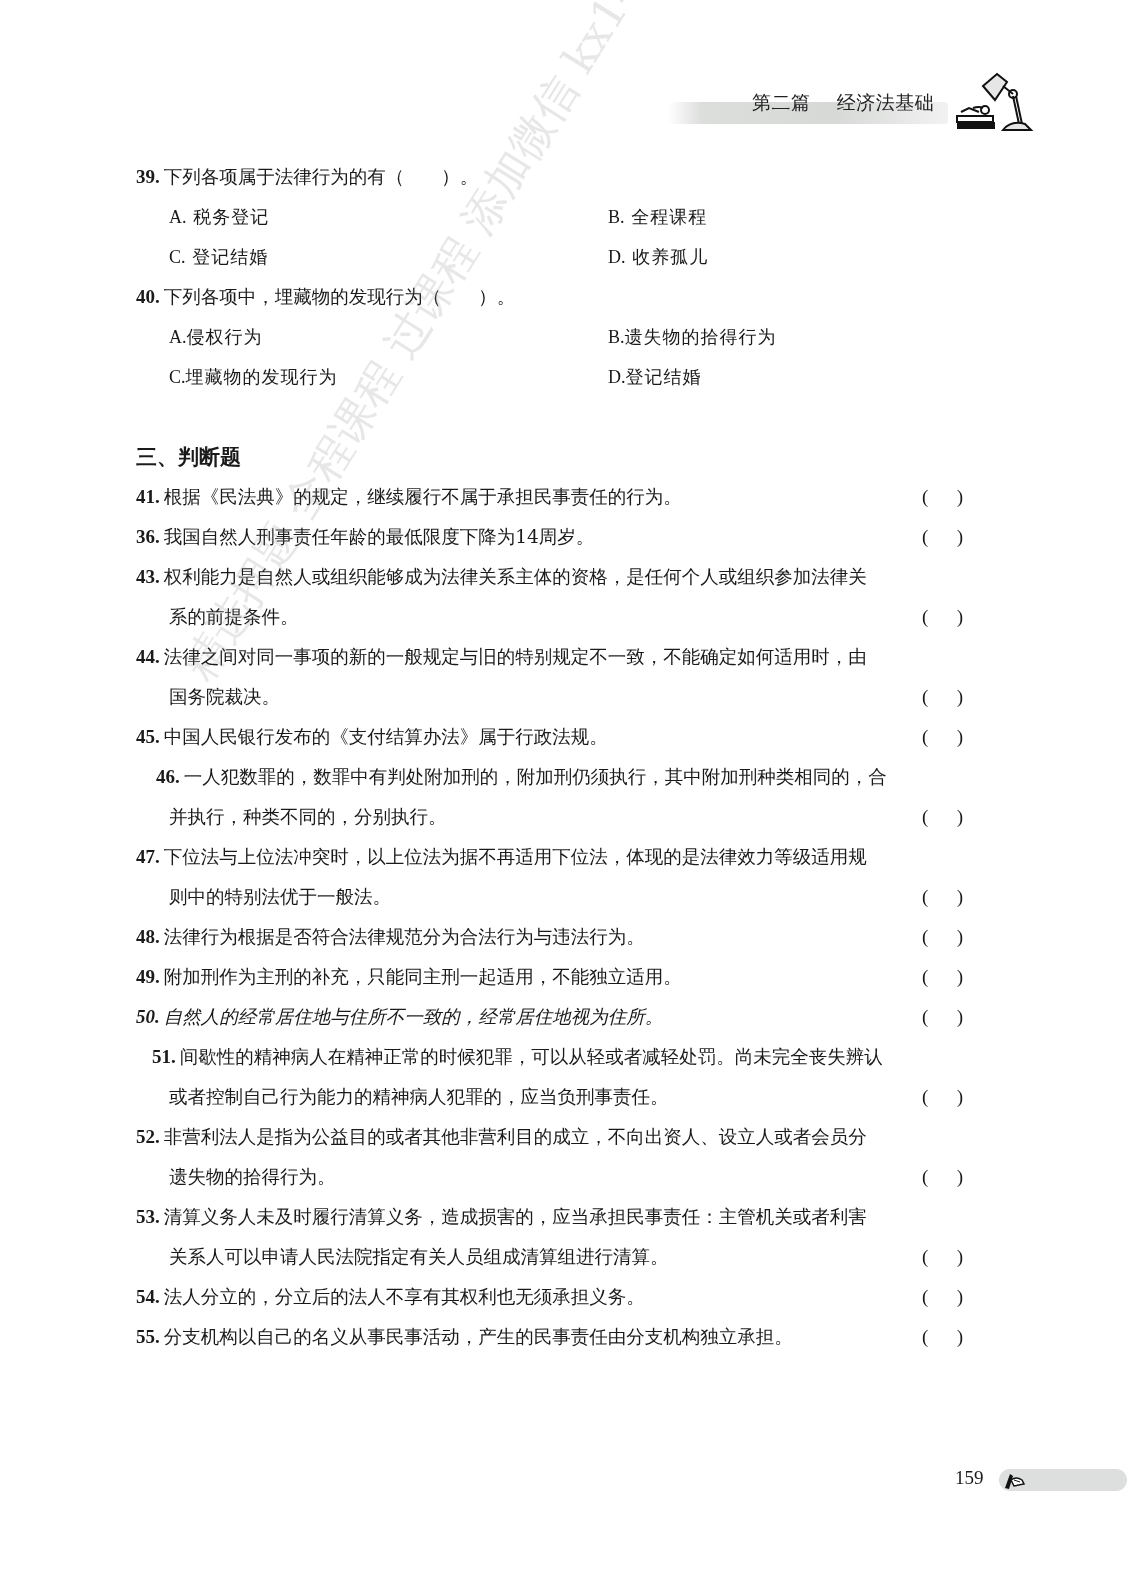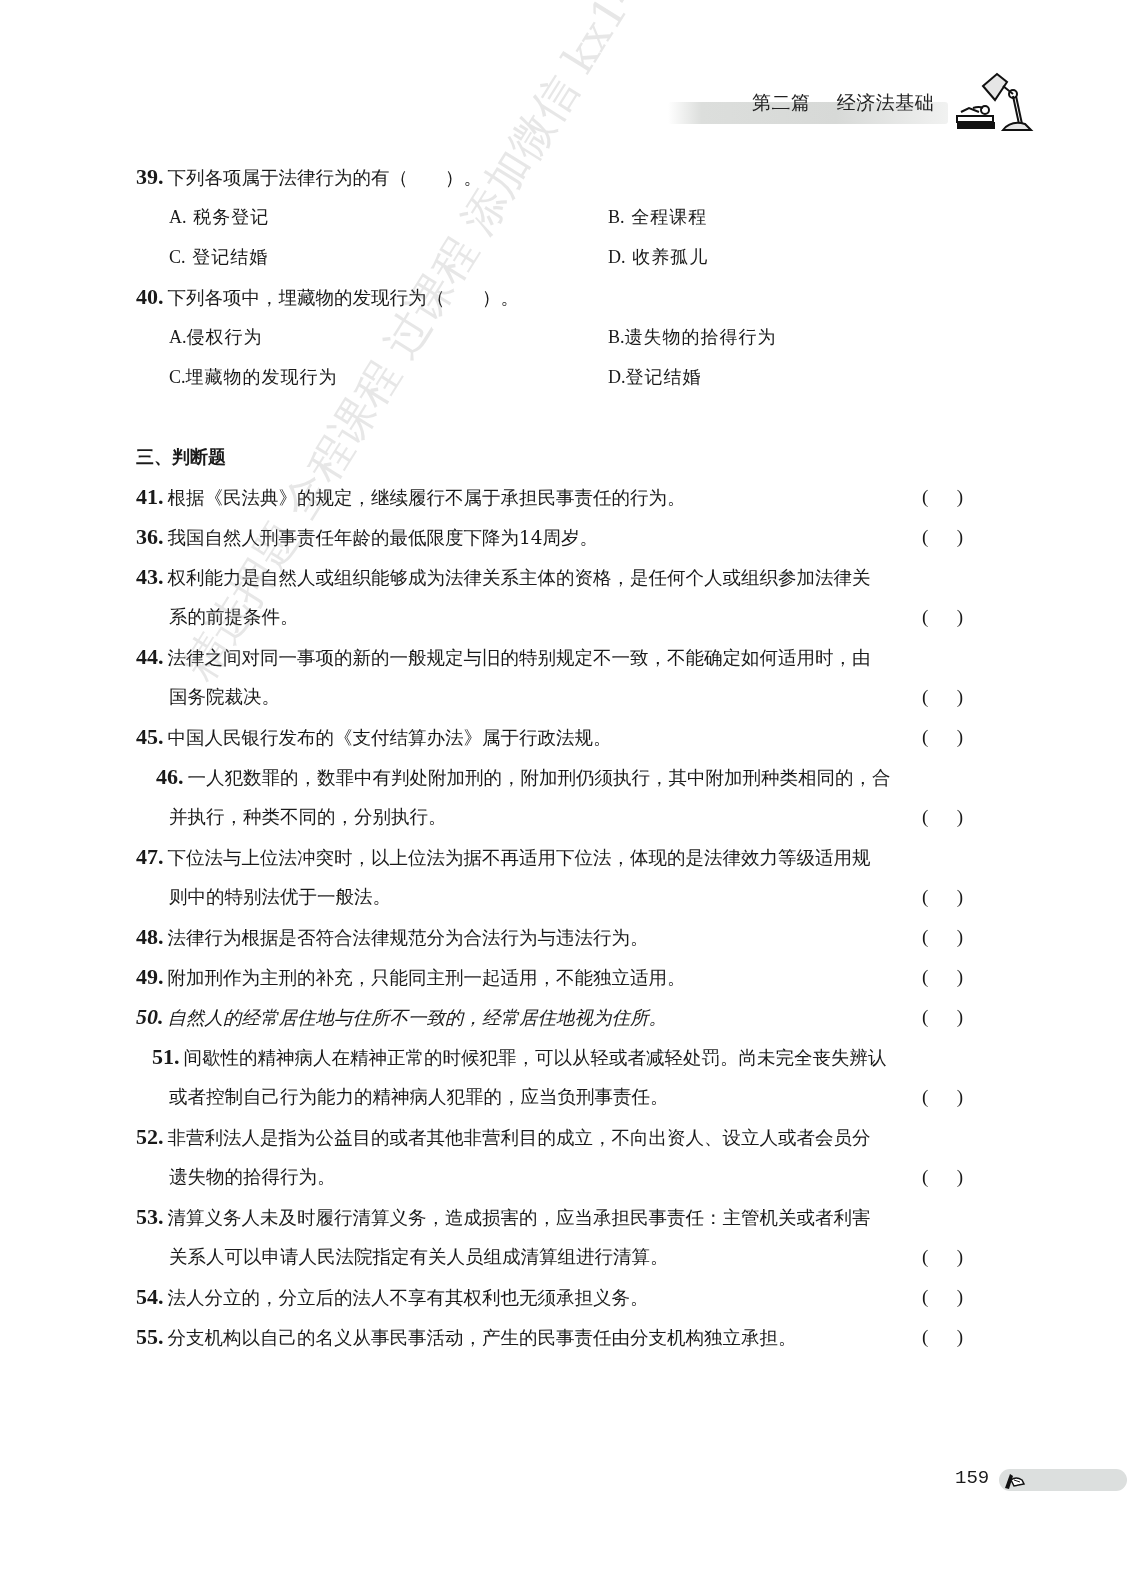--- a/index.html
+++ b/index.html
@@ -17,35 +17,35 @@
       border-radius: 3px;
     }
     .header-title {
       position: absolute; left: 84px; top: 2px; font-size: 19px; color: #222;
       font-family: "DejaVu Sans", "Liberation Sans", sans-serif; letter-spacing: 0.5px;
       white-space: pre;
     }
     .lamp { position: absolute; left: 955px; top: 72px; width: 80px; height: 62px; }
 
     .q { position: absolute; left: 136px; font-size: 18.5px; line-height: 40px; white-space: nowrap; }
-    .qnum { font-family: "Liberation Serif", serif; font-weight: bold; font-size: 22px; margin-right: 4px; }
+    .qnum { font-family: "Liberation Serif", serif; font-weight: bold; font-size: 19px; margin-right: 4px; }
     .cont { position: absolute; left: 169px; font-size: 18.5px; line-height: 40px; white-space: nowrap; }
     .opt { position: absolute; font-size: 18px; line-height: 40px; white-space: nowrap; letter-spacing: 1px; }
     .opt-letter { font-family: "Liberation Serif", serif; letter-spacing: 0; }
     .paren { position: absolute; left: 922px; font-size: 19px; line-height: 40px; white-space: pre; font-family: "Liberation Serif", serif; }
-    .section { position: absolute; left: 136px; font-size: 18px; font-weight: bold; line-height: 40px; font-family: "DejaVu Sans", "Liberation Sans", sans-serif; }
+    .section { position: absolute; left: 136px; font-size: 21px; font-weight: bold; line-height: 40px; font-family: "DejaVu Sans", "Liberation Sans", sans-serif; }
 
     .watermark {
       position: absolute; left: 170px; top: 660px; font-size: 44px; color: rgba(120,120,120,0.18);
       transform: rotate(-58deg); transform-origin: left top; white-space: nowrap;
       font-family: "DejaVu Serif", serif; pointer-events: none;
     }
     .footer-num {
       position: absolute; left: 955px; top: 1467px; font-size: 19px;
-      font-family: Liberation Mono, monospace; color: #1a1a1a;
+      font-family: Liberation Serif, serif; color: #1a1a1a;
     }
     .footer-pill {
       position: absolute; left: 999px; top: 1469px; width: 128px; height: 22px;
       background: #dcdfde; border-radius: 11px;
     }
     .footer-icon { position: absolute; left: 1002px; top: 1468px; width: 24px; height: 24px; }
   </style>
 </head>
 <body>
 

